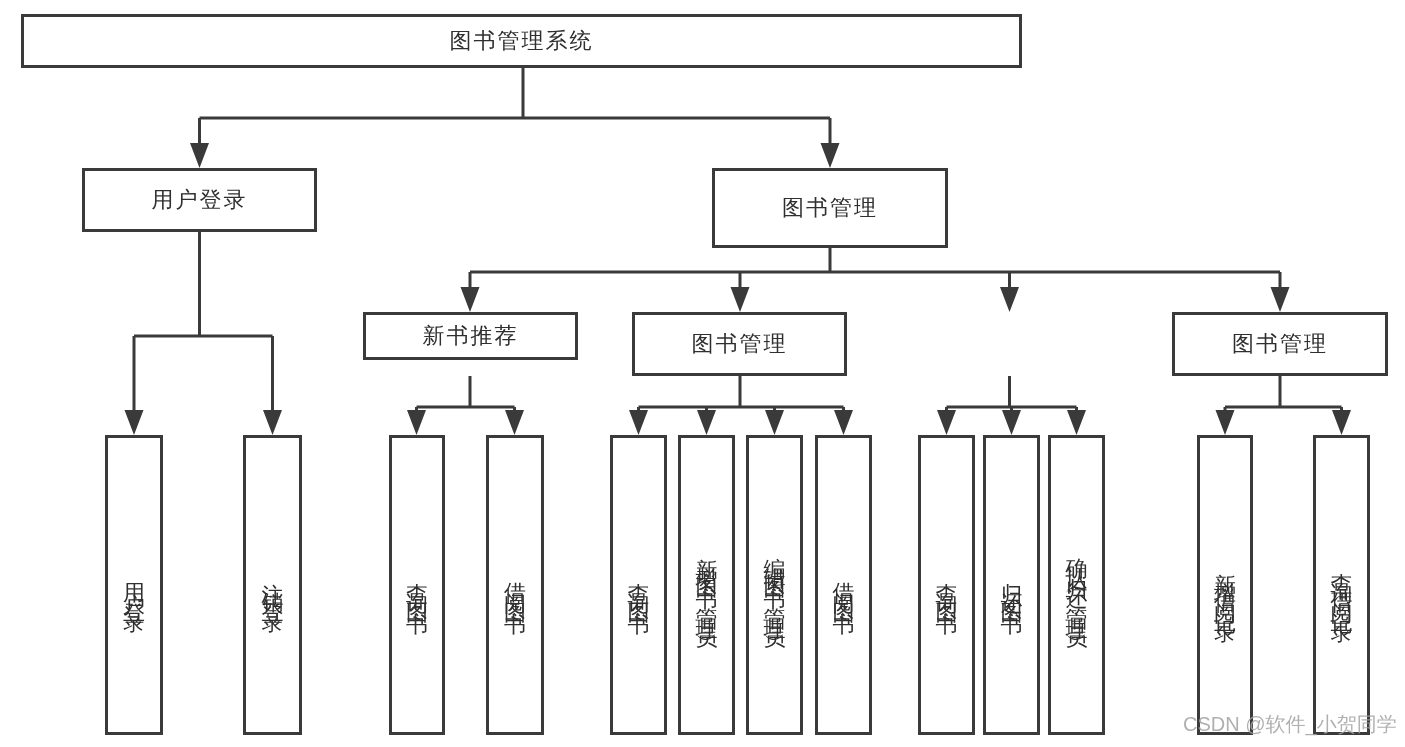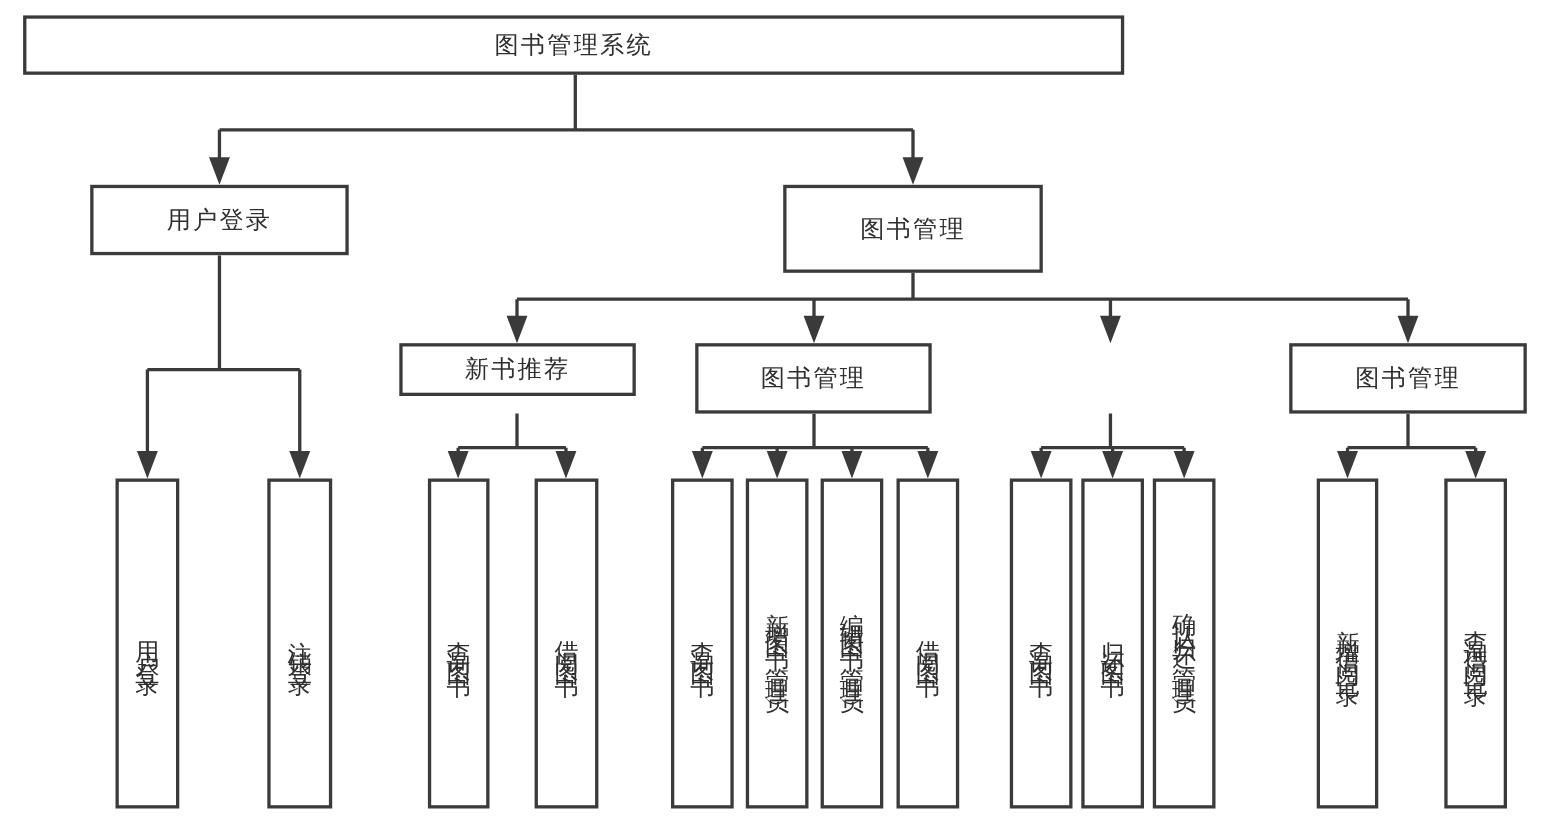--- a/index.html
+++ b/index.html
@@ -111,13 +111,14 @@
   <div class="leaf" style="left:746px;top:435px;width:57px;height:300px">编辑图书（管理员）</div>
   <div class="leaf" style="left:815px;top:435px;width:57px;height:300px">借阅图书</div>
 
   <div class="leaf" style="left:918px;top:435px;width:57px;height:300px">查询图书</div>
   <div class="leaf" style="left:983px;top:435px;width:57px;height:300px">归还图书</div>
   <div class="leaf" style="left:1048px;top:435px;width:57px;height:300px">确认归还（管理员）</div>
 
   <div class="leaf" style="left:1197px;top:435px;width:56px;height:300px">新增借阅记录</div>
   <div class="leaf" style="left:1313px;top:435px;width:57px;height:300px">查询借阅记录</div>
 
+  <div class="watermark">CSDN @软件_小贺同学</div>
 </div>
 
 </body></html>

